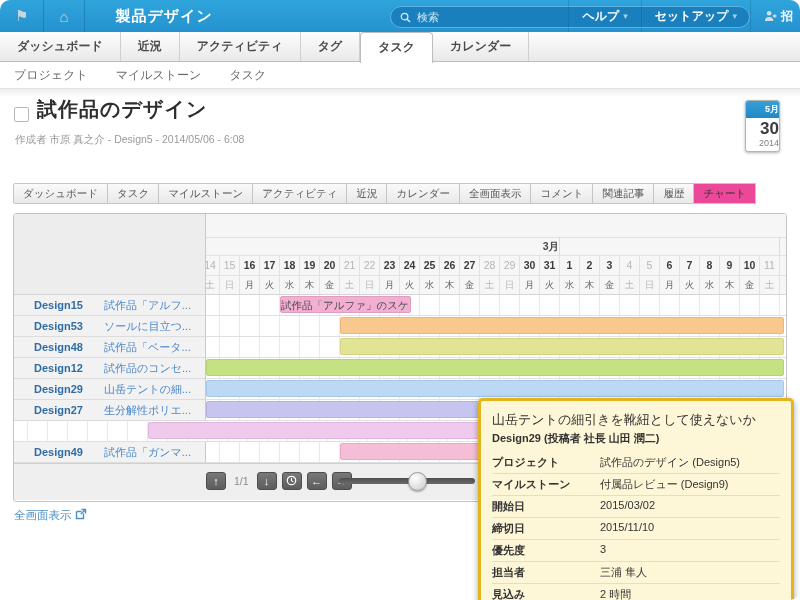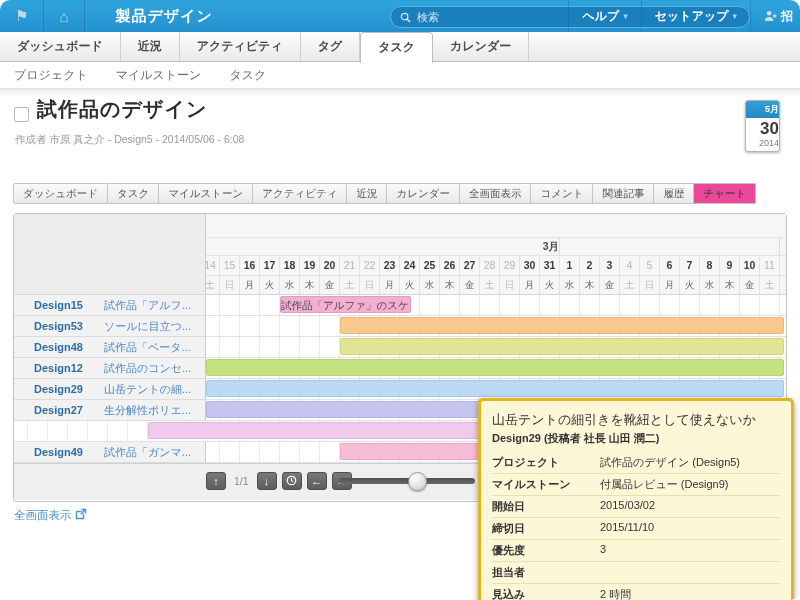--- a/index.html
+++ b/index.html
@@ -363,20 +363,21 @@
         <div class="tt-row">
           <div class="tt-label">締切日</div>
           <div class="tt-value">2015/11/10</div>
         </div>
         <div class="tt-row">
           <div class="tt-label">優先度</div>
           <div class="tt-value">3</div>
         </div>
         <div class="tt-row">
           <div class="tt-label">担当者</div>
+          <div class="tt-value">三浦 隼人</div>
         </div>
         <div class="tt-row">
           <div class="tt-label">見込み</div>
           <div class="tt-value">2 時間</div>
         </div>
       </div>
   </div>
 
 </div>
 

